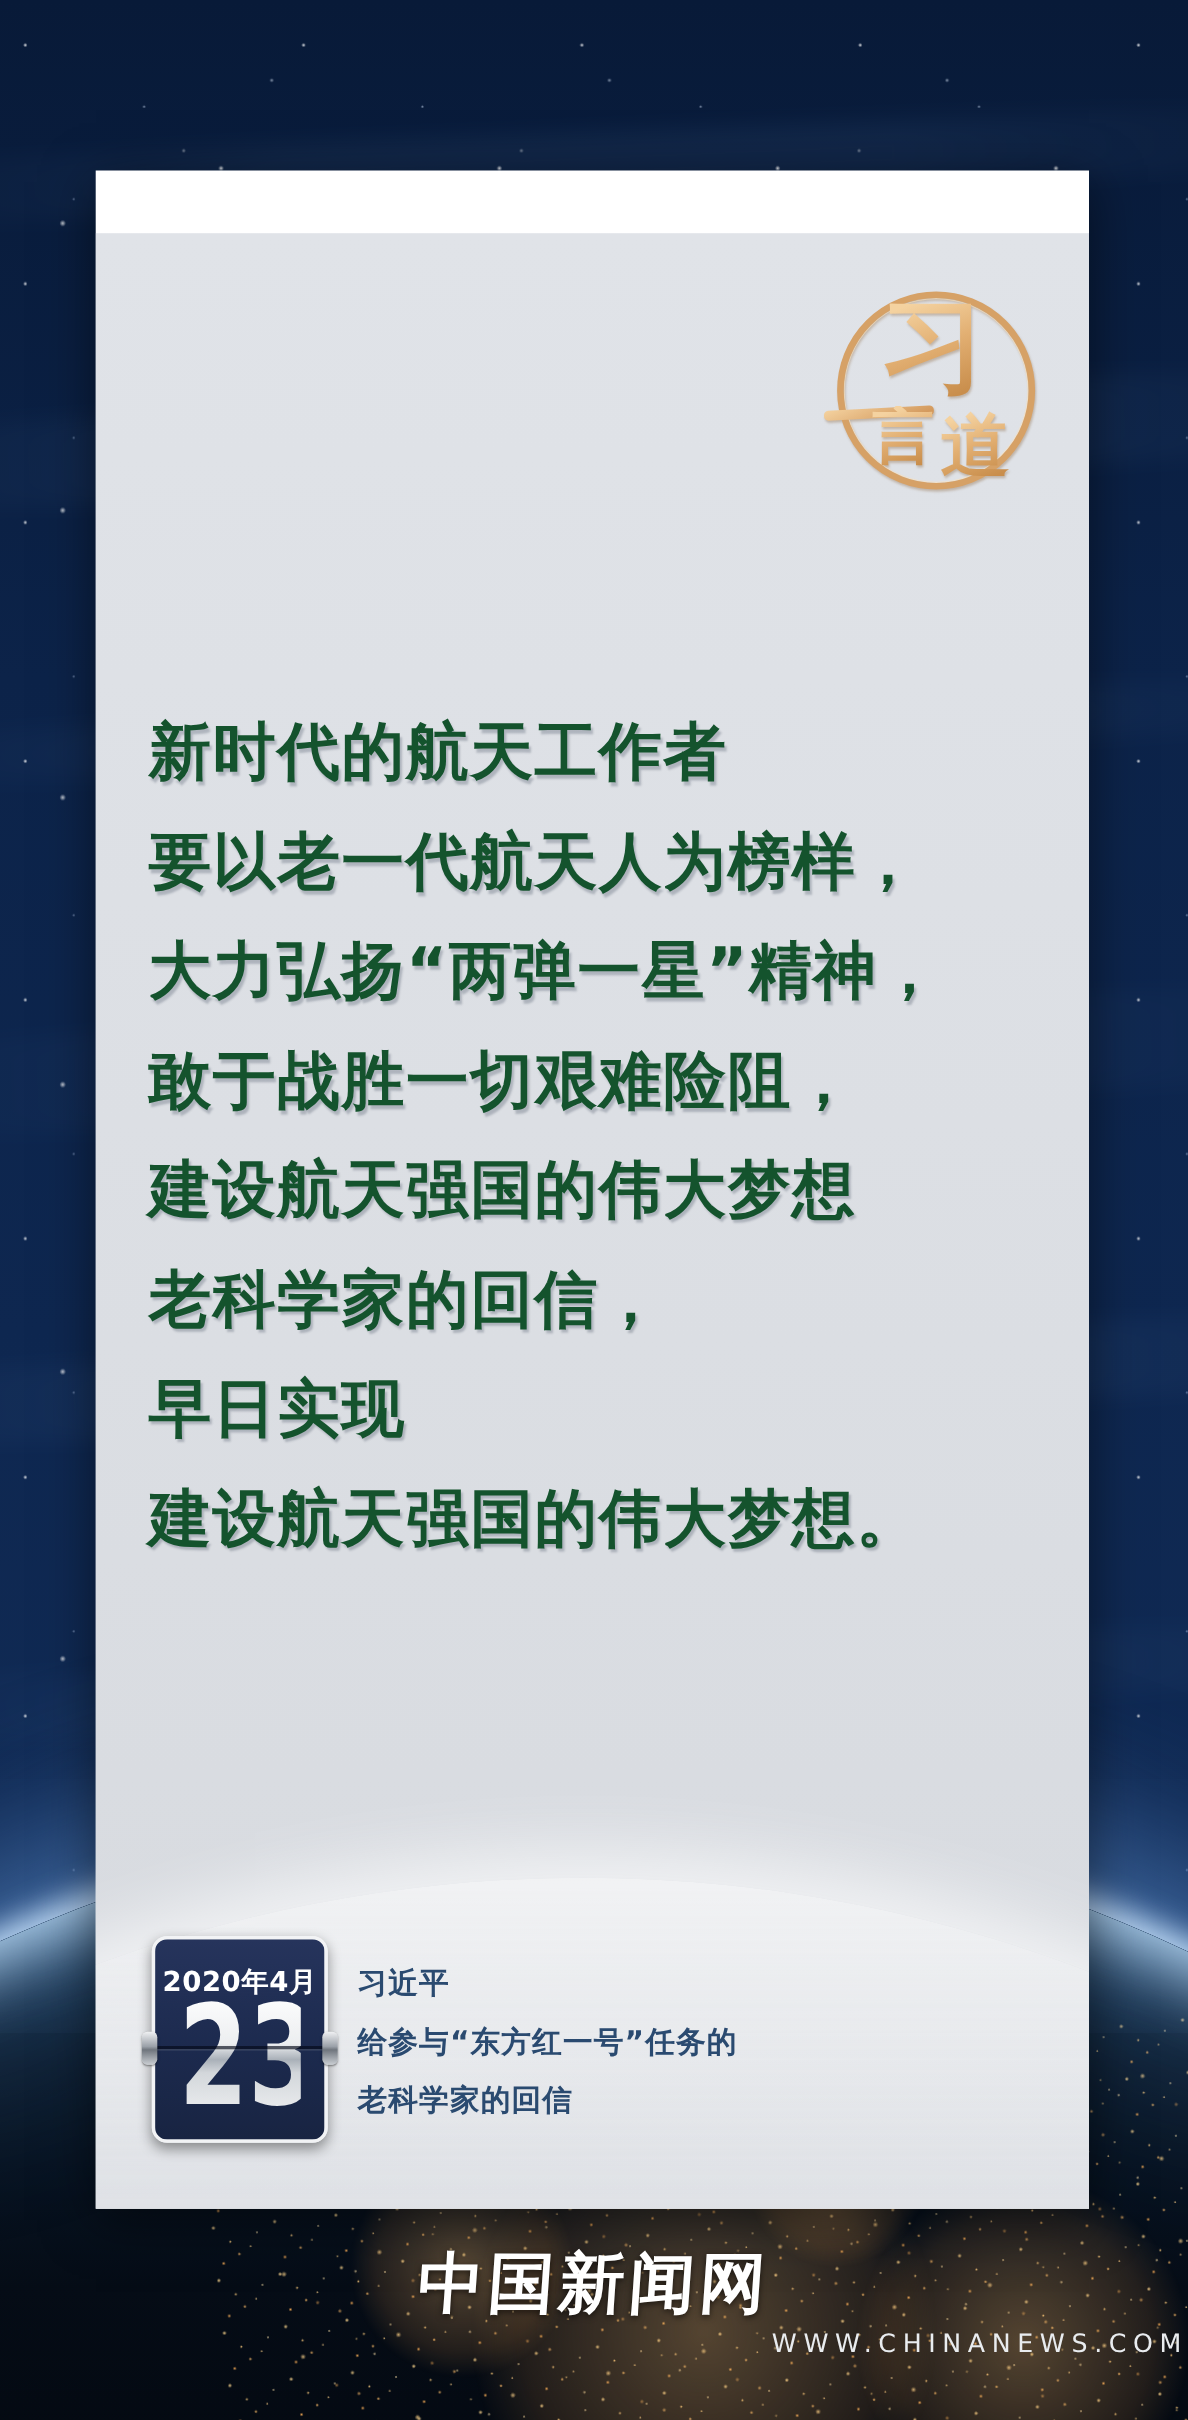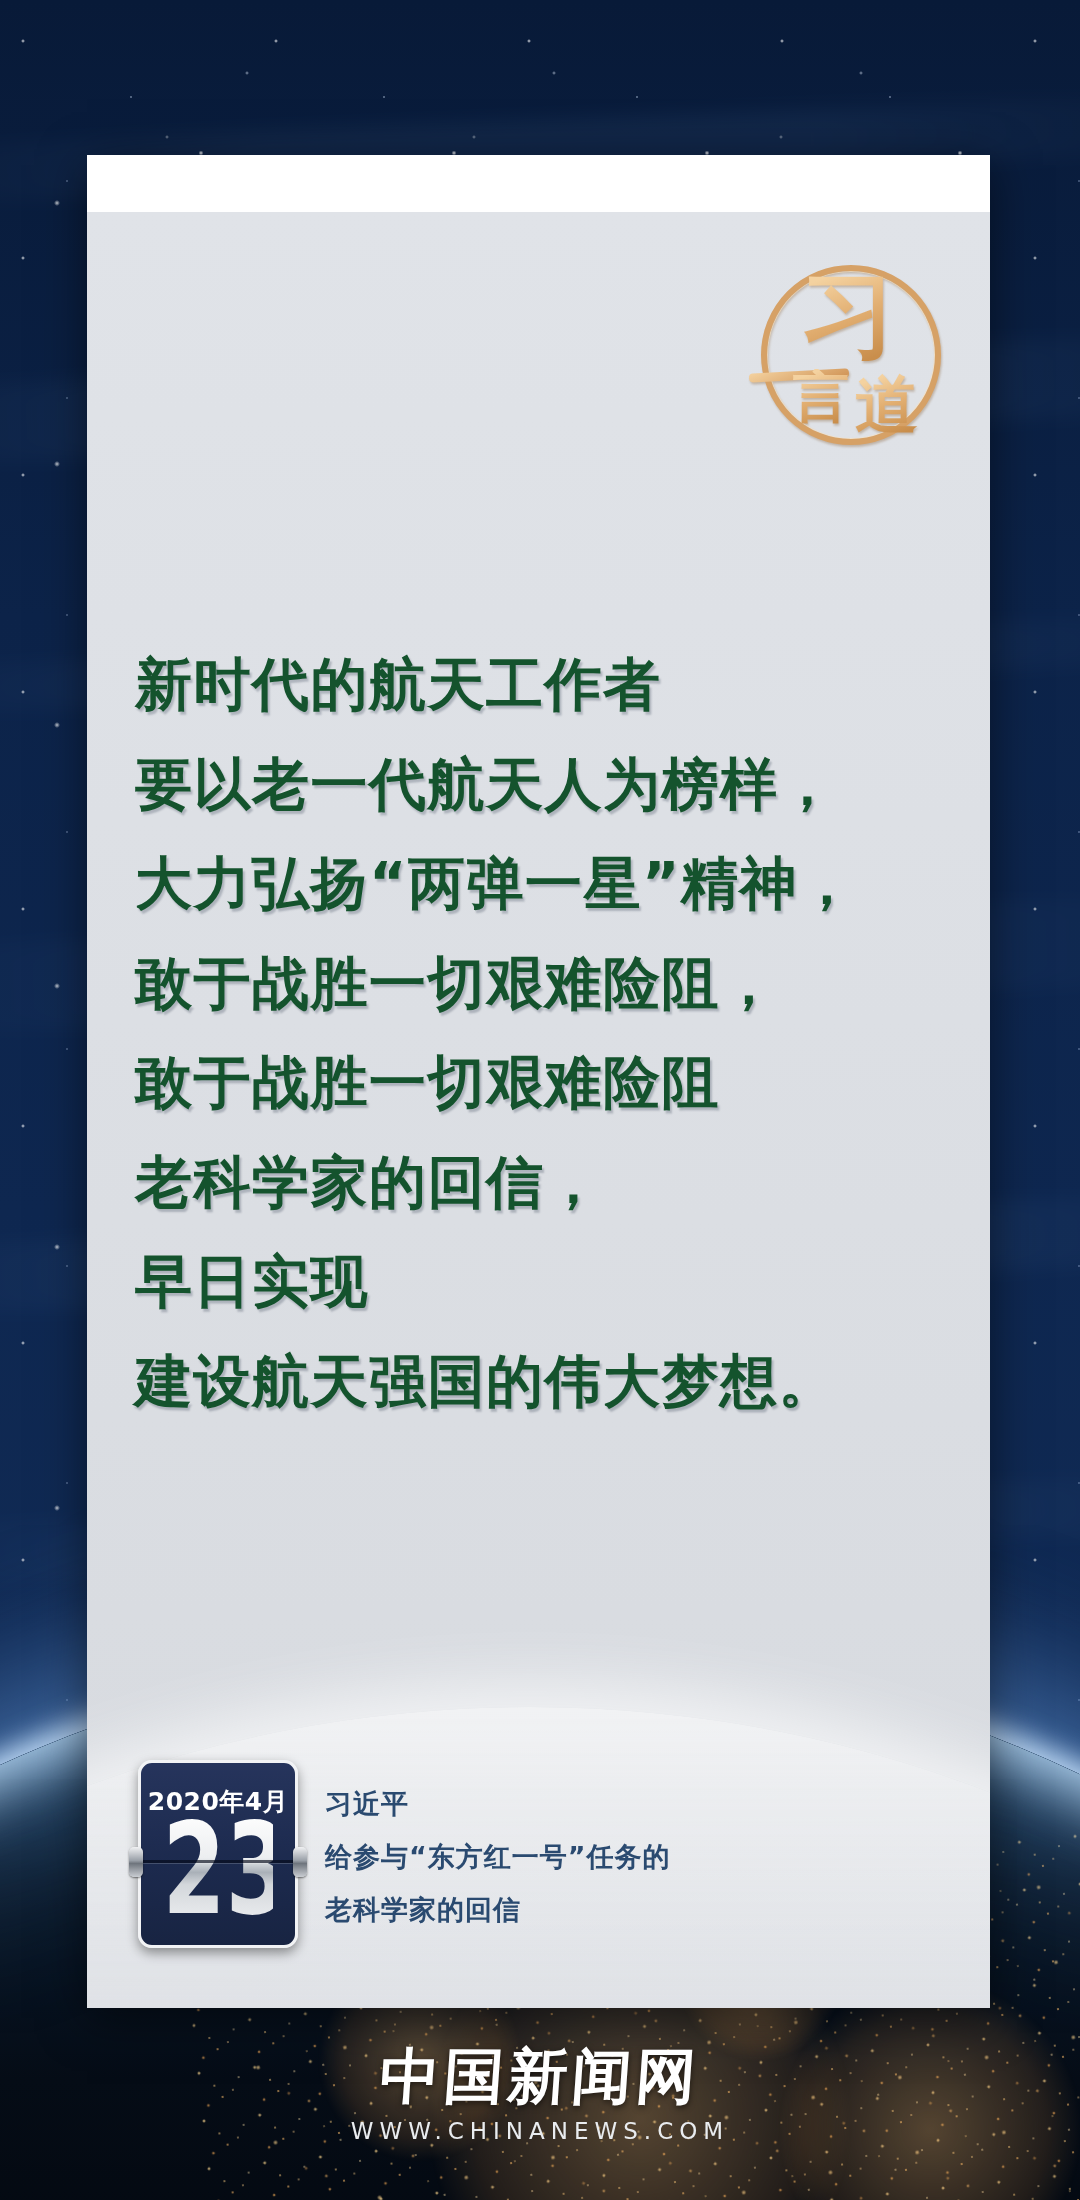--- a/index.html
+++ b/index.html
@@ -92,21 +92,21 @@
     box-shadow:0 1px 2px rgba(0,0,0,.5);}
   .hinge-left{left:-12px;} .hinge-right{right:-12px;}
   
   .source{position:absolute;left:238px;top:1622px;font-size:27px;font-weight:900;
     line-height:53px;color:#2a4a70;letter-spacing:1px;}
   
   .footer{position:absolute;left:0;right:0;top:2040px;text-align:center;z-index:5;}
   .site-name{font-family:"DejaVu Serif",serif;font-size:60px;font-weight:700;color:#ffffff;
     line-height:72px;transform:skewX(-4deg);letter-spacing:4px;
     text-shadow:0 2px 6px rgba(0,0,0,.6);}
-  .site-url{margin-top:6px;font-size:23px;font-weight:500;color:#e9ecef;letter-spacing:6px;}
+  .site-url{margin-top:6px;font-size:23px;font-weight:500;color:#e9ecef;letter-spacing:6px;text-align:right;}
 </style>
 </head>
 <body>
 
 <div class="streak" style="top:120px;height:60px;"></div>
 <div class="streak" style="top:360px;height:80px;opacity:.09;"></div>
 <div class="streak" style="top:640px;height:50px;"></div>
 <div class="streak" style="top:920px;height:90px;opacity:.06;"></div>
 <div class="streak" style="top:1220px;height:70px;opacity:.09;"></div>
 <div class="streak" style="top:1500px;height:60px;"></div>
@@ -135,21 +135,21 @@
     <div class="seal-stroke"></div>
     <span class="gold seal-bl">言</span>
     <span class="gold seal-br">道</span>
   </div>
 
   <div class="quote">
     <div>新时代的航天工作者</div>
     <div>要以老一代航天人为榜样，</div>
     <div>大力弘扬“两弹一星”精神，</div>
     <div>敢于战胜一切艰难险阻，</div>
-    <div>敢于战胜一切艰难险阻</div>
+    <div>建设航天强国的伟大梦想</div>
     <div>老科学家的回信，</div>
     <div>早日实现</div>
     <div>建设航天强国的伟大梦想。</div>
   </div>
 
   <div class="calendar">
     <div class="cal-month">2020年4月</div>
     <div class="cal-day">23</div>
     <div class="cal-split"></div>
     <div class="cal-hinge hinge-left"></div>

